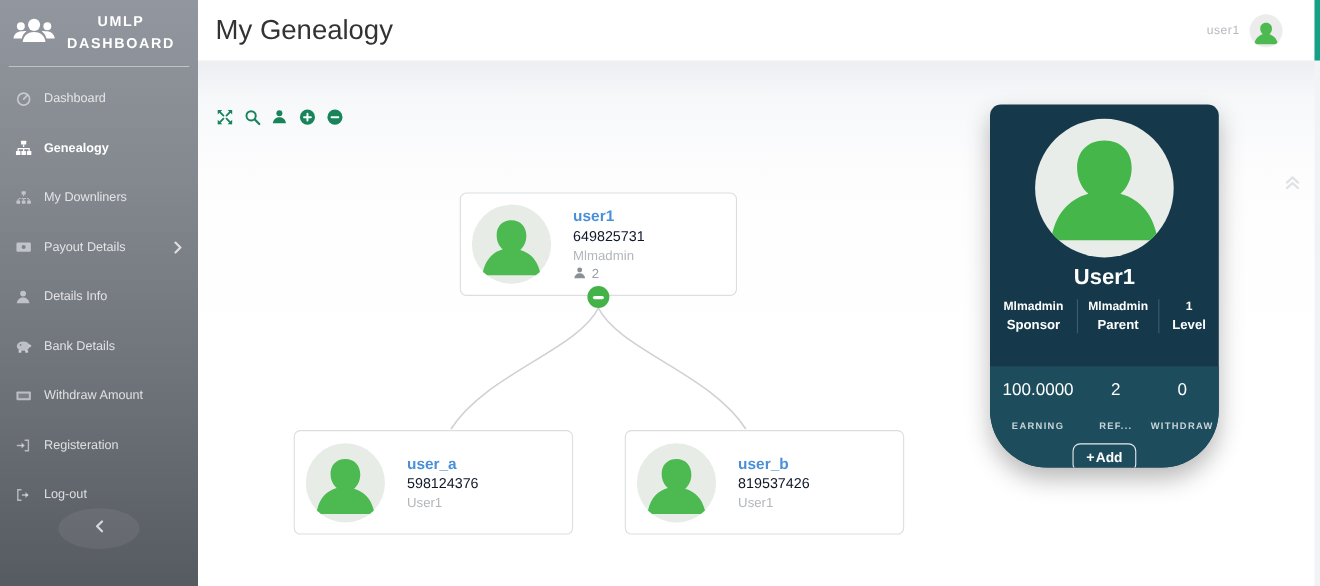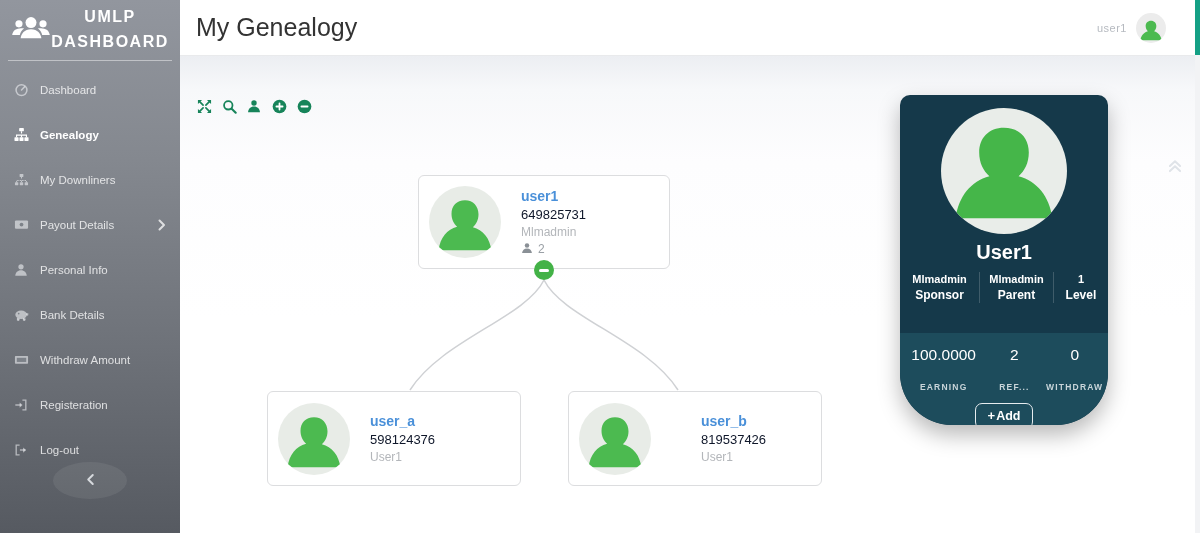--- a/index.html
+++ b/index.html
@@ -7,21 +7,21 @@
               font-family:"Liberation Sans", sans-serif; }
   .page { position:relative; width:1200px; height:533px; overflow:hidden; }
 
   
   .sidebar { position:absolute; left:0; top:0; width:180px; height:533px;
     background:linear-gradient(180deg,#92969e 0%,#84888f 30%,#6e7279 65%,#565a61 100%);
     color:#e3e5e8; z-index:5; }
   .brand { display:flex; align-items:center; height:60px; padding:0 10px 0 12px; }
   .brand-icon { width:38px; flex:0 0 38px; color:#fff; }
   .brand-text { flex:1; text-align:center; color:#fff; font-weight:bold;
-    font-size:16px; letter-spacing:1.5px; line-height:1.55; }
+    font-size:13px; letter-spacing:1.5px; line-height:1.55; }
   .brand-divider { margin:0 8px; border-top:1px solid rgba(255,255,255,.45); }
   .menu { padding-top:6px; }
   .menu-item { display:flex; align-items:center; height:45px; padding:0 14px;
     font-size:11.5px; color:rgba(255,255,255,.78); cursor:pointer; }
   .menu-item .mi-icon { width:17px; flex:0 0 17px; margin-right:9px;
     color:rgba(235,237,240,.62); display:flex; align-items:center; }
   .menu-item.active { color:#fff; font-weight:bold; }
   .menu-item.active .mi-icon { color:#fff; }
   .mi-caret { margin-left:auto; color:rgba(255,255,255,.75); display:flex; }
   .collapse-pill { position:absolute; bottom:34px; left:50%; transform:translateX(-50%);
@@ -48,21 +48,21 @@
   .tool-btn { width:16px; height:16px; color:#17845a; cursor:pointer;
     display:flex; align-items:center; justify-content:center; }
 
   svg.links { position:absolute; left:0; top:0; pointer-events:none; }
   .links path { stroke:#cfd1d4; stroke-width:1.5; fill:none; }
 
   .node { position:absolute; background:#fff; border:1px solid #dcdddf;
     border-radius:6px; display:flex; align-items:center; padding:10px; }
   .node-root { left:238px; top:119px; width:252px; height:94px; }
   .node-a { left:87px; top:335px; width:254px; height:95px;align-items:center; }
-  .node-b { left:388px; top:335px; width:254px; height:95px;gap:30px; }
+  .node-b { left:388px; top:335px; width:254px; height:95px; }
   .avatar { width:72px; height:72px; border-radius:50%; background:#e8ece7;
     overflow:hidden; position:relative; flex:0 0 72px; }
   .avatar svg { position:absolute; bottom:-3px; left:0; width:100%; }
   .node-info { margin-left:20px; display:flex; flex-direction:column; gap:3px; }
   .node-name { color:#4a90d9; font-size:14px; font-weight:bold; cursor:pointer; }
   .node-id { color:#0f172a; font-size:13px; }
   .node-sponsor { color:#b3b6ba; font-size:12px; }
   .node-count { color:#9aa0a6; font-size:12px; display:flex; align-items:center; gap:5px; }
   .node-count svg { color:#8a9096; }
   .collapse-node { position:absolute; left:354px; top:204px; width:20px; height:20px;
@@ -178,21 +178,21 @@
             </svg>
         </span>
       </div>
       <div class="menu-item">
         <span class="mi-icon">
           <svg viewBox="0 0 16 16" width="14" height="14" fill="currentColor">
               <circle cx="8" cy="4.4" r="3"></circle>
               <path d="M8 8.4c-3.9 0-6.1 2.6-6.6 6.2h13.2C14.1 11 11.9 8.4 8 8.4z"></path>
             </svg>
         </span>
-        <span>Personal Info</span>
+        <span>Details Info</span>
       </div>
       <div class="menu-item">
         <span class="mi-icon">
           <svg viewBox="0 0 16 16" width="15" height="15" fill="currentColor">
               <ellipse cx="7.6" cy="8.2" rx="6.2" ry="4.5"></ellipse>
               <path d="M3.6 11.8v2.4h1.8v-2M10 11.8v2.4h1.8v-2" stroke="currentColor" stroke-width="1"></path>
               <path d="M13 6.4l2.4.6-.4 2.2-2-.4z"></path>
               <circle cx="5" cy="7" r=".9" fill="#7d8289"></circle>
             </svg>
         </span>

